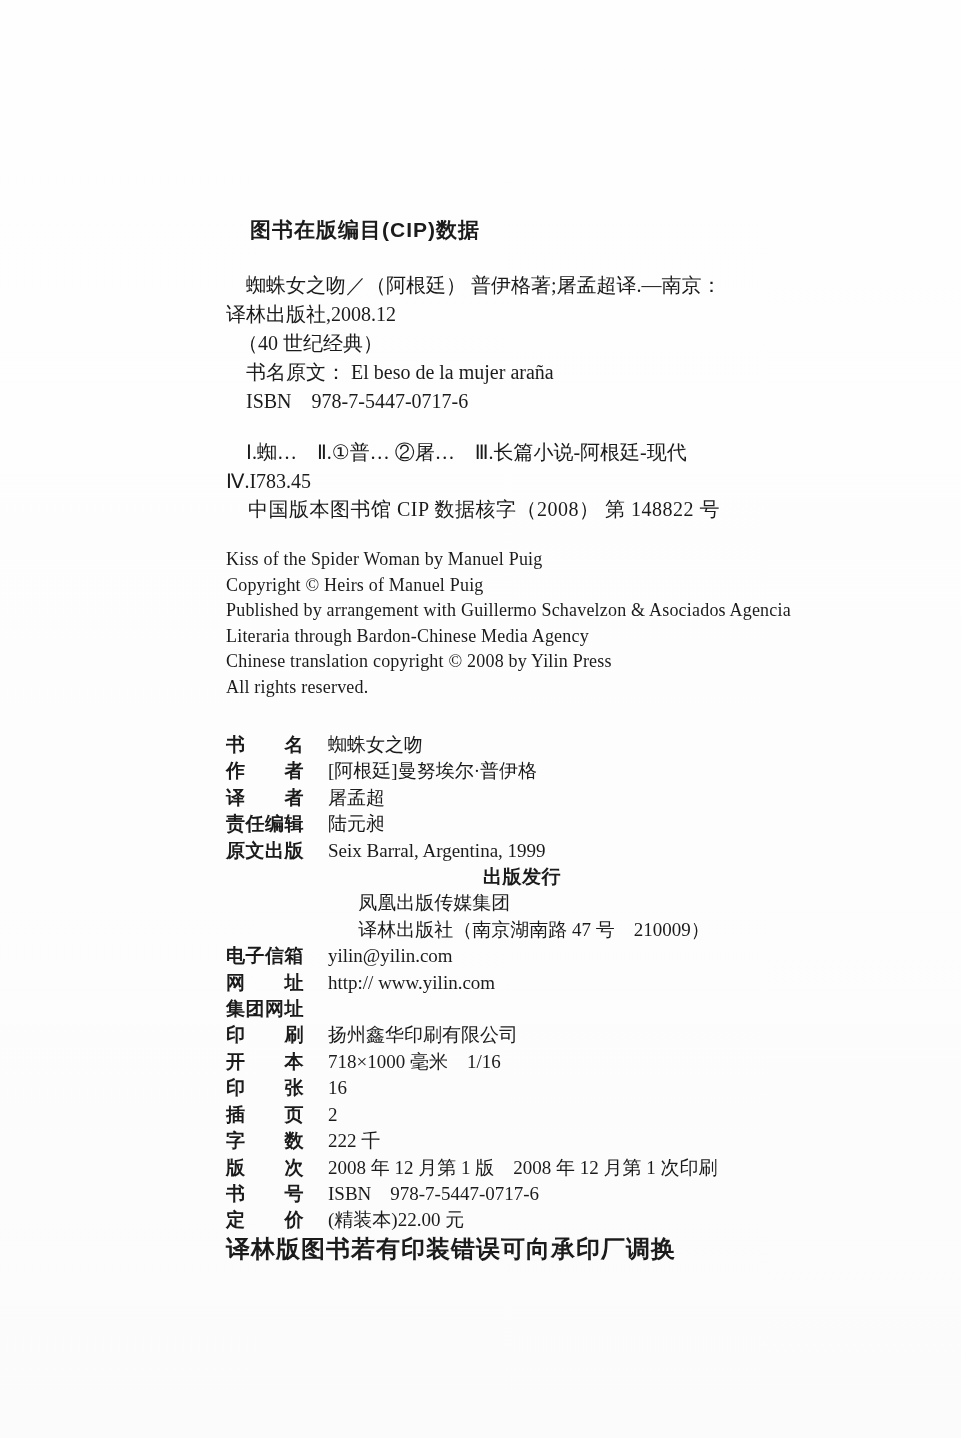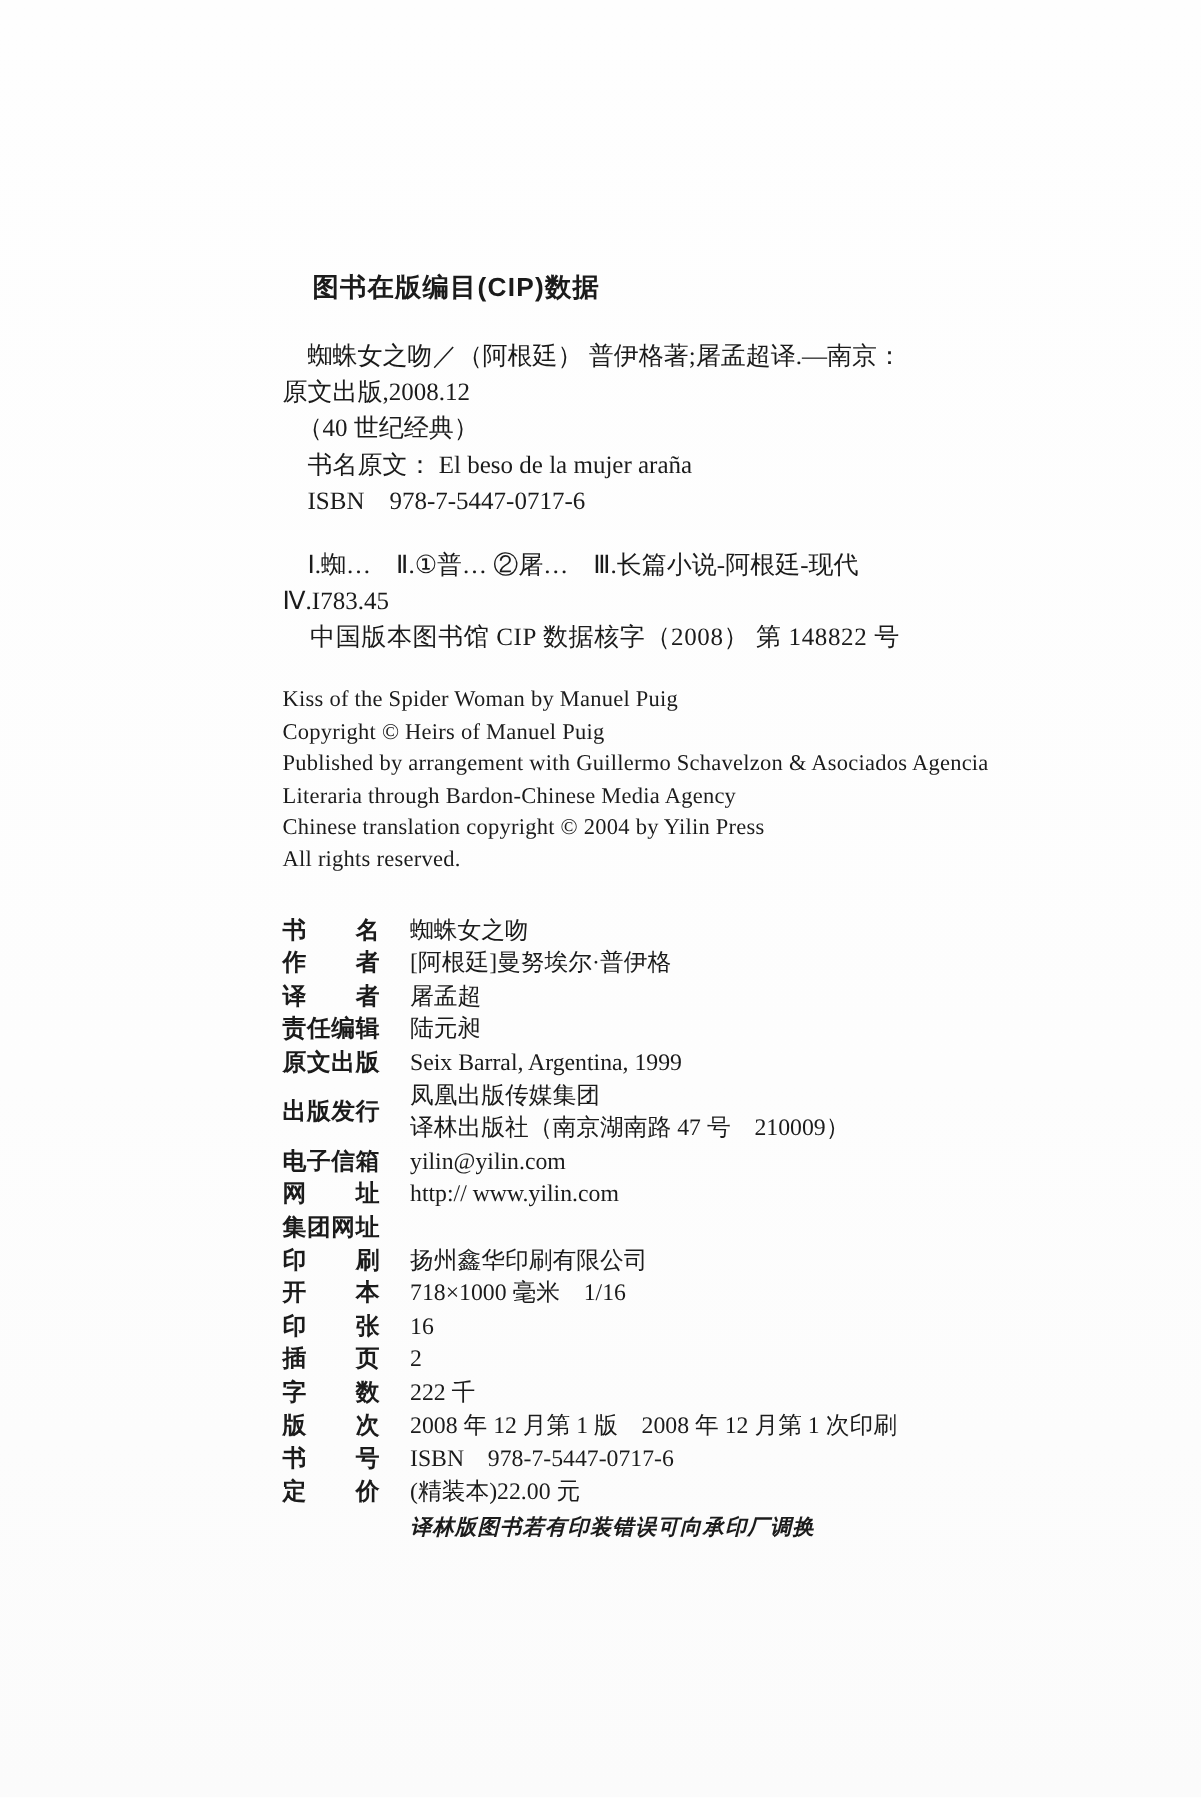--- a/index.html
+++ b/index.html
@@ -63,60 +63,58 @@
   .pub .lbl {
     width: 86px;
     flex-shrink: 0;
     font-family: "Liberation Sans", sans-serif;
     font-weight: 700;
     letter-spacing: 0.5px;
   }
   .pub .val {
     margin-left: 16px;
   }
-  .pub .row-multi { align-items: center; }
+  .pub .row-multi { align-items: center; flex-direction: column; }
   .note {
     margin-top: 2px;
-    margin-left: 102px;
-    font-size: 17px;
+    font-size: 24px;
     font-weight: 700;
     letter-spacing: 1px;
     line-height: 26px;
-    font-style: italic;
   }
 </style>
 </head>
 <body>
 
 <div class="scan-page">
   <div class="content">
 
     <div class="cip-header">图书在版编目(CIP)数据</div>
 
     <div class="cip-entry">
       <div class="indent-20">蜘蛛女之吻／（阿根廷） 普伊格著;屠孟超译.—南京：</div>
-      <div>原文出版,2008.12</div>
+      <div>译林出版社,2008.12</div>
       <div class="indent-12">（40 世纪经典）</div>
       <div class="indent-20">书名原文： El beso de la mujer araña</div>
       <div class="indent-20">ISBN　978-7-5447-0717-6</div>
     </div>
 
     <div class="classification">
       <div class="indent-20">Ⅰ.蜘…　Ⅱ.①普… ②屠…　Ⅲ.长篇小说-阿根廷-现代</div>
       <div>Ⅳ.I783.45</div>
     </div>
 
     <div class="registration">中国版本图书馆 CIP 数据核字（2008） 第 148822 号</div>
 
     <div class="copyright">
       <div>Kiss of the Spider Woman by Manuel Puig</div>
       <div>Copyright © Heirs of Manuel Puig</div>
       <div>Published by arrangement with Guillermo Schavelzon &amp; Asociados Agencia</div>
       <div>Literaria through Bardon-Chinese Media Agency</div>
-      <div>Chinese translation copyright © 2004 by Yilin Press</div>
+      <div>Chinese translation copyright © 2008 by Yilin Press</div>
       <div>All rights reserved.</div>
     </div>
 
     <div class="pub">
       <div class="row">
         <span class="lbl">书　　名</span>
         <span class="val">蜘蛛女之吻</span>
       </div>
       <div class="row">
         <span class="lbl">作　　者</span>

